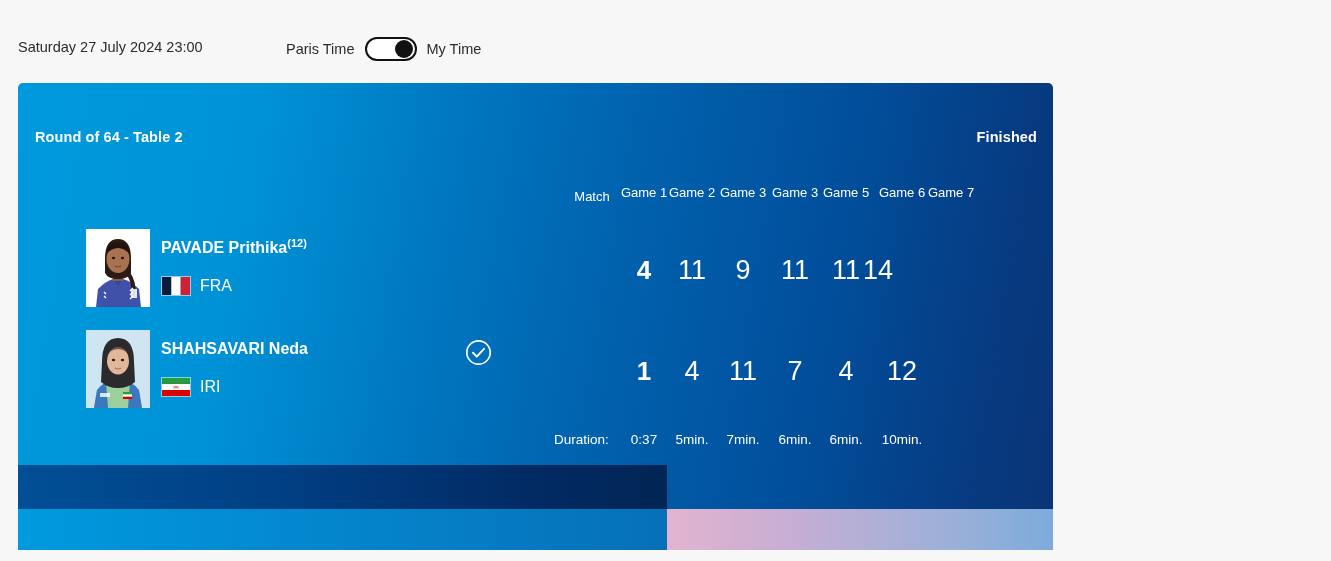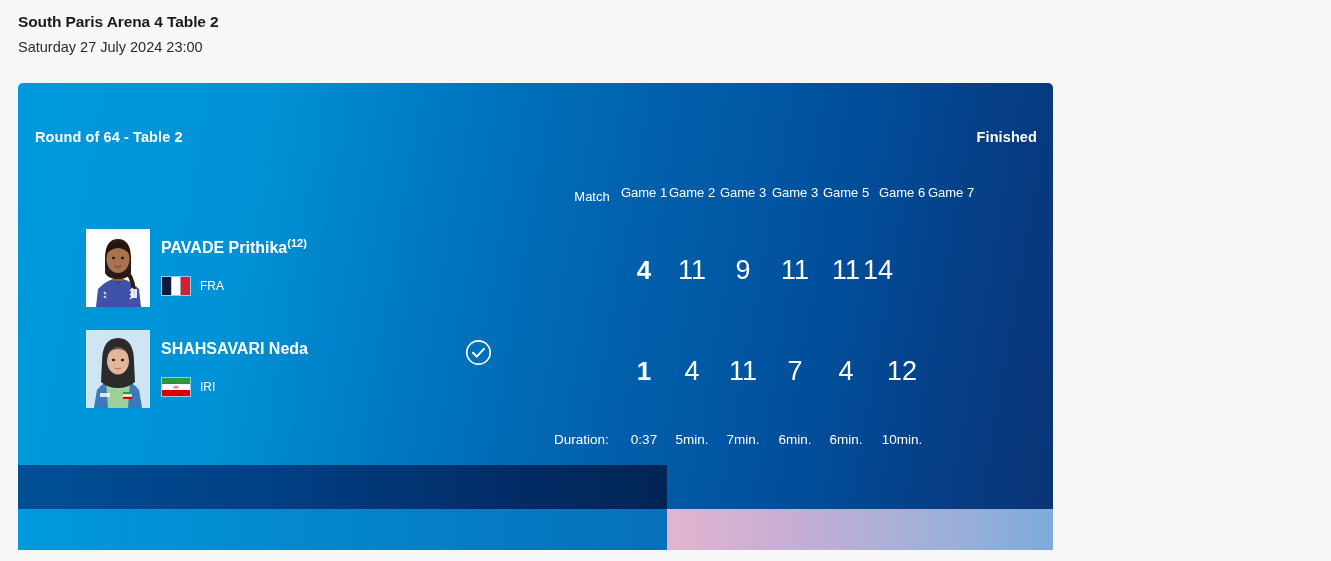--- a/index.html
+++ b/index.html
@@ -189,21 +189,21 @@
   .flag {
     width: 30px;
     height: 20px;
     border: 1px solid rgba(255,255,255,0.55);
     box-sizing: border-box;
     overflow: hidden;
     position: relative;
     flex: none;
   }
   .country-code {
-    font-size: 12px;
+    font-size: 16px;
     color: #ffffff;
   }
 
   #winner-check {
     position: absolute;
     left: 447px;
     top: 256px;
     width: 27px;
     height: 27px;
   }
@@ -231,23 +231,29 @@
     top: 426px;
     width: 646px;
     height: 41px;
     background: linear-gradient(90deg, #e3b4cf 0%, #c8aed4 18%, #9fb0d8 42%, #6aa8dd 70%, #33a0e0 100%);
   }
 </style>
 </head>
 <body>
 
 <div id="page-header">
-  <div id="venue-title">South Paris Arena 4 Table 2</div>
   <div id="venue-datetime">Saturday 27 July 2024 23:00</div>
 
+  <div id="timezone-toggle-group">
+    <span class="tz-label">Paris Time</span>
+    <span class="switch">
+      <span class="knob"></span>
+    </span>
+    <span class="tz-label">My Time</span>
+  </div>
 </div>
 
 <div id="match-card">
 
   <div id="round-label">Round of 64 - Table 2</div>
   <div id="status-badge">Finished</div>
 
   <div class="grid-col col-head" id="match-col-head" style="left:548px;">Match</div>
   <div class="grid-col col-head" style="left:600px;">Game 1</div>
   <div class="grid-col col-head" style="left:647px;width:54px;">Game 2</div>

